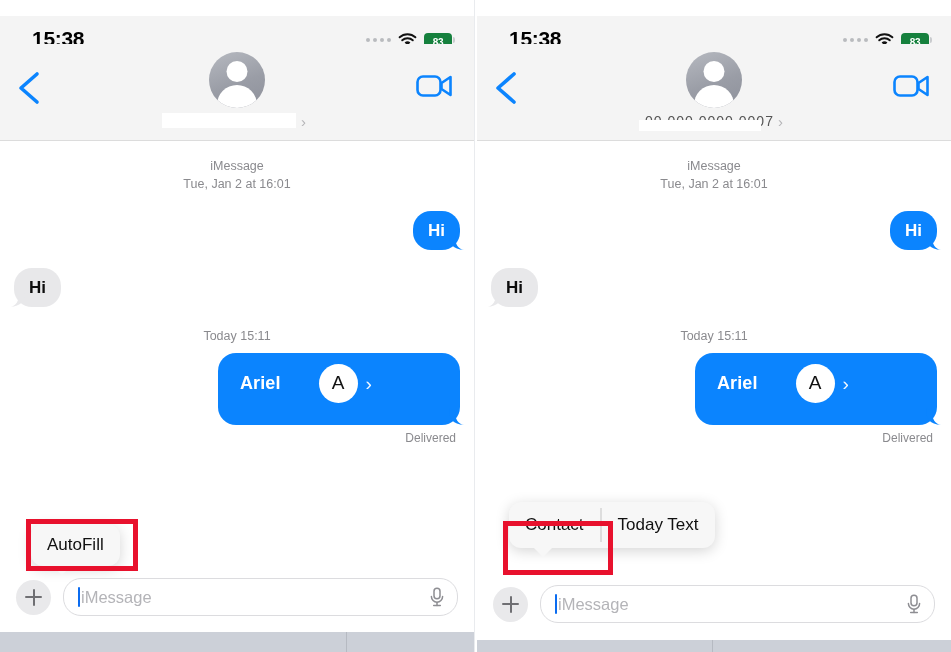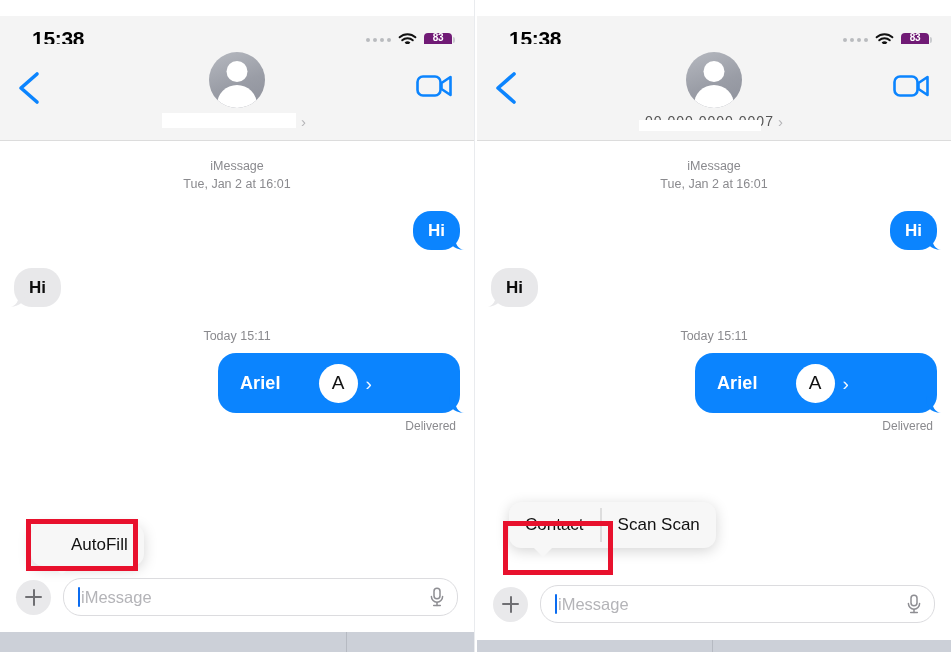--- a/index.html
+++ b/index.html
@@ -19,22 +19,22 @@
   .divider{position:absolute;top:0;left:474px;width:3px;height:652px;background:#ffffff;
            border-left:1px solid #e9ebee;border-right:1px solid #f2f3f5;}
 
   
   .statusbar{position:absolute;left:0;right:0;top:0;height:44px;background:#f4f4f4;margin-top:16px;}
   .clock{position:absolute;left:32px;top:11px;font-size:21px;font-weight:bold;color:#000;letter-spacing:-0.3px;}
   .status-right{position:absolute;right:22px;top:14px;display:flex;align-items:center;gap:7px;height:20px;}
   .sig-dots{display:flex;gap:3px;align-items:center;}
   .sig-dots i{display:block;width:4px;height:4px;border-radius:50%;background:#b9bbbe;}
   .wifi{position:relative;width:19px;height:14px;}
-  .batt{position:relative;width:28px;height:15px;border-radius:4px;background:#701a75;display:flex;
-        align-items:flex-start;justify-content:center;}
+  .batt{position:relative;width:28px;height:15px;border-radius:4px;background:#15803d;display:flex;
+        align-items:flex-end;justify-content:center;}
   .batt b{color:#fff;font-size:10px;font-weight:bold;letter-spacing:-0.2px;line-height:1;}
   .batt:after{content:"";position:absolute;right:-3px;top:4.5px;width:2px;height:6px;
               border-radius:0 2px 2px 0;background:#c9cbce;}
 
   
   .navbar{position:absolute;left:0;right:0;top:44px;height:96px;background:#f4f4f4;
           border-bottom:1px solid #dcdcdc;}
   .back-chevron{position:absolute;left:16px;top:26px;width:28px;height:36px;cursor:pointer;}
   .video-icon{position:absolute;right:20px;top:28px;width:38px;height:28px;cursor:pointer;}
   .contact-block{position:absolute;left:0;right:0;top:8px;display:flex;flex-direction:column;
@@ -64,21 +64,21 @@
   .bubble{position:relative;font-size:17px;line-height:1;padding:11px 15px;border-radius:18px;
           max-width:70%;font-weight:bold;}
   .bubble.out{background:#0b84fe;color:#fff;}
   .bubble.in{background:#e8e8ea;color:#0d0d0d;}
   .bubble.out .tail{position:absolute;right:-5px;bottom:0;width:16px;height:17px;overflow:hidden;}
   .bubble.in .tail{position:absolute;left:-5px;bottom:0;width:16px;height:17px;overflow:hidden;}
 
   .divider-ts{text-align:center;font-size:12.5px;color:#8a8a8e;margin:22px 0 10px;}
 
   .card{position:relative;display:flex;align-items:center;background:#0b84fe;border-radius:18px;
-        padding:0 10px 0 22px;height:60px;min-width:210px;}
+        padding:0 10px 12px 22px;height:60px;min-width:210px;}
   .card .cname{color:#fff;font-size:18px;font-weight:bold;letter-spacing:.1px;}
   .card .cav{width:39px;height:39px;border-radius:50%;background:#fff;display:flex;
              align-items:center;justify-content:center;margin-left:38px;}
   .card .cav span{font-size:19px;color:#111;}
   .card .cchev{margin-left:8px;color:#fff;font-size:19px;line-height:1;opacity:.95;}
   .delivered{text-align:right;font-size:12px;color:#8a8a8e;padding:6px 18px 0 0;}
 
   
   .popover{position:absolute;background:#f7f7f7;border-radius:12px;
            box-shadow:0 3px 14px rgba(0,0,0,.17);display:flex;align-items:stretch;}
@@ -202,21 +202,21 @@
             <svg viewBox="0 0 16 17" width="16" height="17">
               <path d="M0 0 C0 12 4 16 15 17 C9 16 6 11 6 3 Z" fill="#0b84fe"></path>
             </svg>
           </span>
         </div>
       </div>
 
       <div class="delivered">Delivered</div>
     </div>
 
-    <div class="popover" style="left:31px;top:524px;height:42px;padding-left:24px;">
+    <div class="popover" style="left:31px;top:524px;height:42px;">
       <div class="pitem">AutoFill</div>
       <span class="pop-tail" style="left:22px;bottom:-9px;"></span>
     </div>
     <div class="redbox" style="left:26px;top:519px;width:112px;height:52px;"></div>
 
     <div class="composer" style="top:578px;">
       <div class="plus"></div>
       <div class="inputwrap">
         <span class="caret"></span>
         <span class="ph">iMessage</span>
@@ -334,21 +334,21 @@
         </div>
       </div>
 
       <div class="delivered">Delivered</div>
     </div>
 
     <div class="popover" style="left:32px;top:502px;height:46px;justify-content:flex-end;">
       <div class="pitem">Contact</div>
       <span class="sep"></span>
       <span class="sep"></span>
-      <div class="pitem">Scan Scan</div>
+      <div class="pitem">Today Text</div>
       <span class="pop-tail" style="left:25px;bottom:-9px;"></span>
     </div>
     <div class="redbox" style="left:26px;top:521px;width:110px;height:54px;"></div>
 
     <div class="composer" style="top:585px;">
       <div class="plus"></div>
       <div class="inputwrap">
         <span class="caret"></span>
         <span class="ph">iMessage</span>
         <span class="mic">

